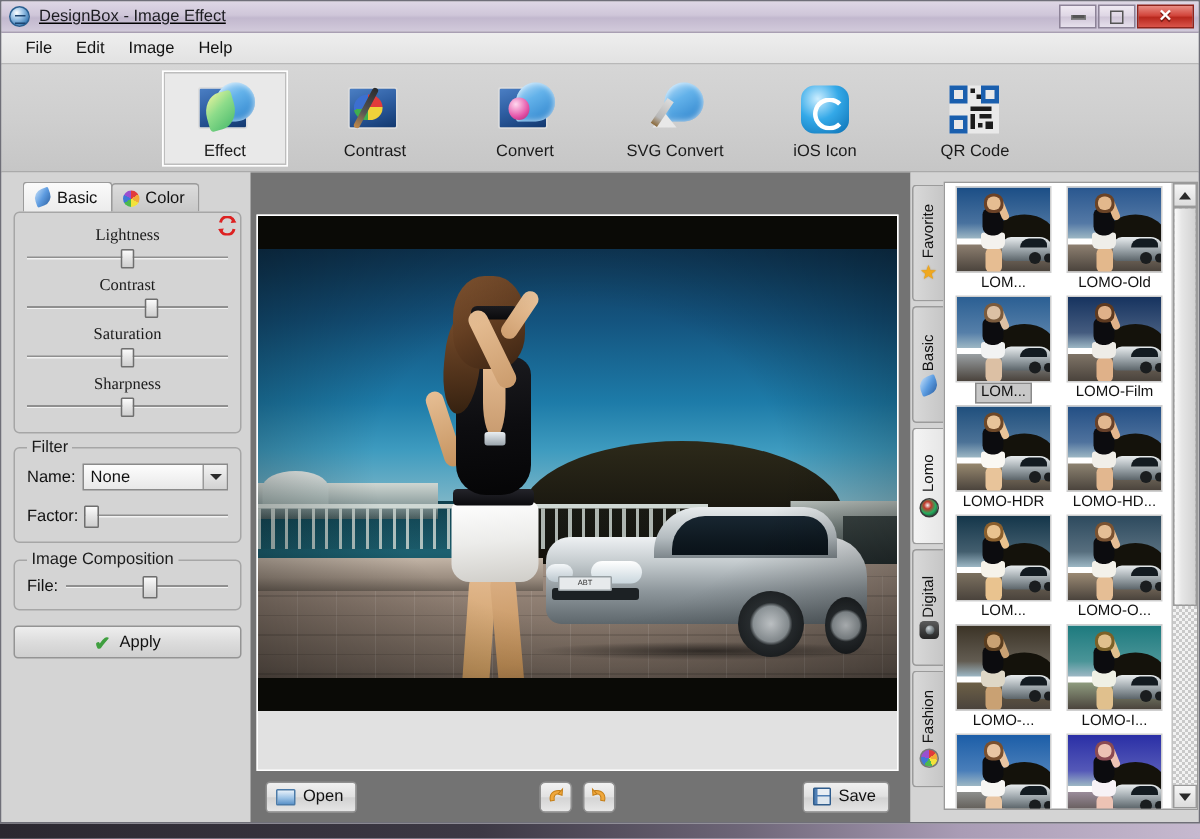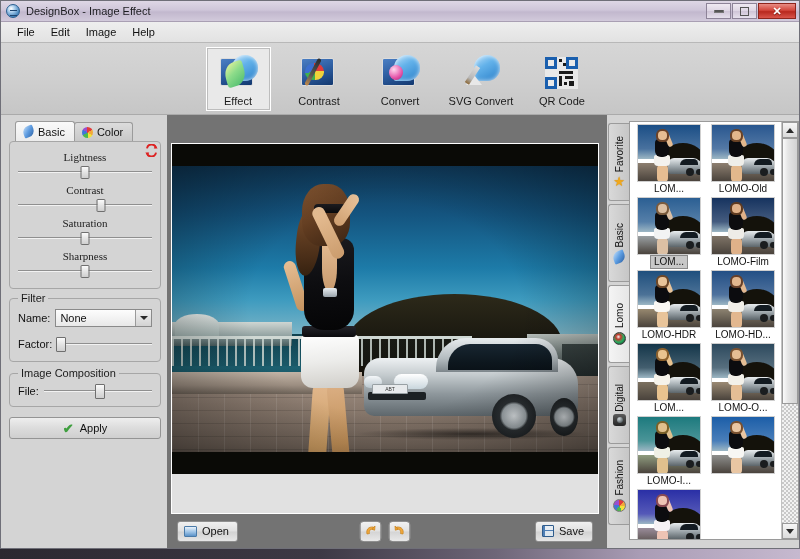--- a/index.html
+++ b/index.html
@@ -56,20 +56,21 @@
     display: flex; flex-direction: column;
   }
 
   
   .titlebar {
     height: 21px; flex: 0 0 21px;
     background: linear-gradient(180deg,#ded7e5 0%,#cfc6d9 45%,#c2b8ce 55%,#d2cadb 100%);
     display: flex; align-items: center;
     border-bottom: 1px solid #a99fb3;
     position: relative;
+    text-decoration: underline;
   }
   .app-icon {
     width: 14px; height: 14px; margin-left: 5px; border-radius: 50%;
     background: radial-gradient(circle at 35% 30%, #ffffff 0%, #9fc6e8 35%, #3f7fb8 75%, #2a5f90 100%);
     border: 1px solid #2a5f90;
     position: relative; flex: 0 0 14px;
   }
   .app-icon::after {
     content:""; position:absolute; left:3px; top:5px; width:7px; height:4px;
     border-top: 1.5px solid #1d4570; border-bottom: 1.5px solid #1d4570;
@@ -107,21 +108,21 @@
   }
 
   
   .toolbar {
     height: 72px; flex: 0 0 72px;
     background: linear-gradient(180deg,#d6d6d6 0%,#cfcfcf 50%,#c6c6c6 100%);
     border-bottom: 1px solid #aaa;
     display: flex; align-items: center; justify-content: center; gap: 16px;
   }
   .tool-btn {
-    width: 65px; height: 64px;
+    width: 84px; height: 64px;
     display: flex; flex-direction: column; align-items: center; justify-content: flex-start;
     padding-top: 5px; cursor: pointer;
     border: 1px solid transparent;
   }
   .tool-btn.active { background: #e9e9e9; border: 1px solid #ffffff; box-shadow: 0 0 0 1px #bdbdbd inset; }
   .tool-ico { width: 40px; height: 40px; position: relative; }
   .tool-label { font-size: 11px; color: #1b1b1b; margin-top: 2px; white-space: nowrap; }
 
   
   .ico-frame {
@@ -714,20 +715,26 @@
 
     <div class="tool-btn">
       <div class="tool-ico">
         <div class="ico-swirl" style="right:1px;top:2px;"></div>
         <div class="ico-tri"></div>
           <div class="ico-pencil"></div>
       </div>
       <div class="tool-label">SVG Convert</div>
     </div>
 
+    <div class="tool-btn">
+      <div class="tool-ico">
+        <div class="ico-circle"></div>
+      </div>
+      <div class="tool-label">iOS Icon</div>
+    </div>
 
     <div class="tool-btn">
       <div class="tool-ico">
         <div class="ico-qr">
           <div class="qr-c" style="left:0;top:0;width:12px;height:12px;"></div>
           <div class="qr-c" style="left:3px;top:3px;width:6px;height:6px;background:#e9e9e9;"></div>
           <div class="qr-c" style="right:0;top:0;width:12px;height:12px;"></div>
           <div class="qr-c" style="right:3px;top:3px;width:6px;height:6px;background:#e9e9e9;"></div>
           <div class="qr-c" style="left:0;bottom:0;width:12px;height:12px;"></div>
           <div class="qr-c" style="left:3px;bottom:3px;width:6px;height:6px;background:#e9e9e9;"></div>
@@ -1090,20 +1097,39 @@
                 <div class="m-shorts" style="background:#f3f1ea"></div>
                 <div class="m-torso"></div>
                 <div class="m-arm" style="background:#e5be95"></div>
                 <div class="m-hair" style="background:#7a5231"></div>
                 <div class="m-head" style="background:#e5be95"></div>
               </div>
               <div class="thumb-caption">LOMO-O...</div>
             </div>
             <div class="thumb-cell">
               <div class="thumb-img">
+                <div class="m-sky" style="background:linear-gradient(180deg,#3b3326 0%, #3b3326cc 70%, #9db7c4 100%)"></div>
+                <div class="m-hangar"></div>
+                <div class="m-ground" style="background:linear-gradient(180deg,#6d6047 0%, #4a433c 100%)"></div>
+                <div class="m-car" style="background:linear-gradient(180deg,#e9edef 0%,#9aa3a8 55%,#5c656a 100%)">
+                  <div class="m-car-glass"></div>
+                  <div class="m-w1"></div>
+                  <div class="m-w2"></div>
+                </div>
+                <div class="m-legs" style="background:#c9a173"></div>
+                <div class="m-shorts" style="background:#ded7c6"></div>
+                <div class="m-torso"></div>
+                <div class="m-arm" style="background:#c9a173"></div>
+                <div class="m-hair" style="background:#5a3d1f"></div>
+                <div class="m-head" style="background:#c9a173"></div>
+              </div>
+              <div class="thumb-caption">LOMO-...</div>
+            </div>
+            <div class="thumb-cell">
+              <div class="thumb-img">
                 <div class="m-sky" style="background:linear-gradient(180deg,#1d7a7e 0%, #1d7a7ecc 70%, #9db7c4 100%)"></div>
                 <div class="m-hangar"></div>
                 <div class="m-ground" style="background:linear-gradient(180deg,#8f9c7f 0%, #4a433c 100%)"></div>
                 <div class="m-car" style="background:linear-gradient(180deg,#e9edef 0%,#9aa3a8 55%,#5c656a 100%)">
                   <div class="m-car-glass"></div>
                   <div class="m-w1"></div>
                   <div class="m-w2"></div>
                 </div>
                 <div class="m-legs" style="background:#e0c08d"></div>
                 <div class="m-shorts" style="background:#eff0e5"></div>

